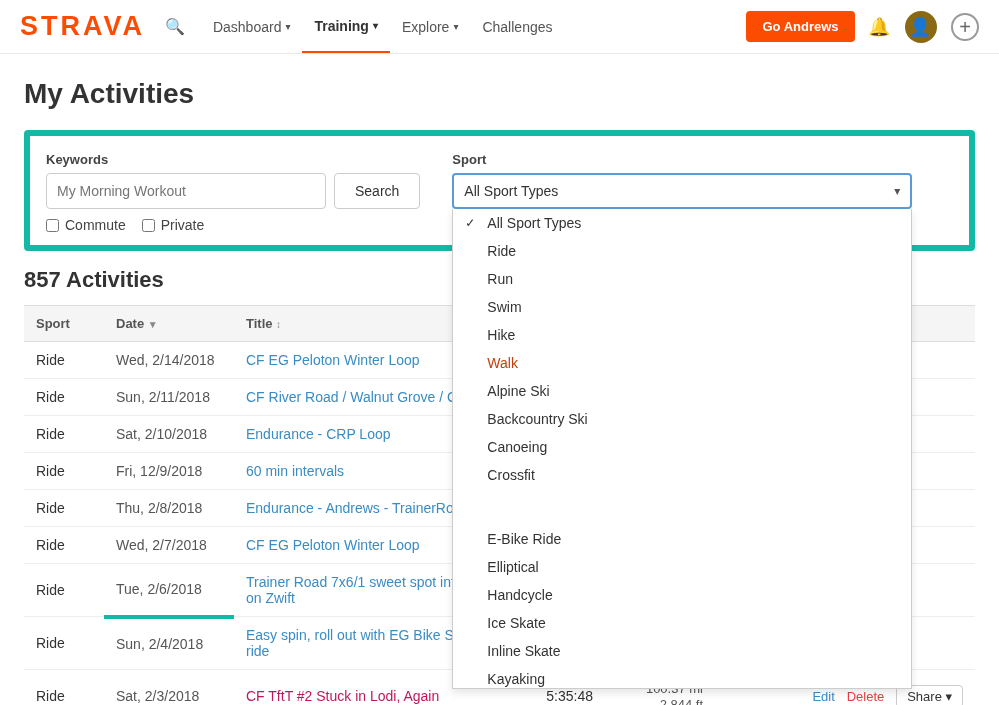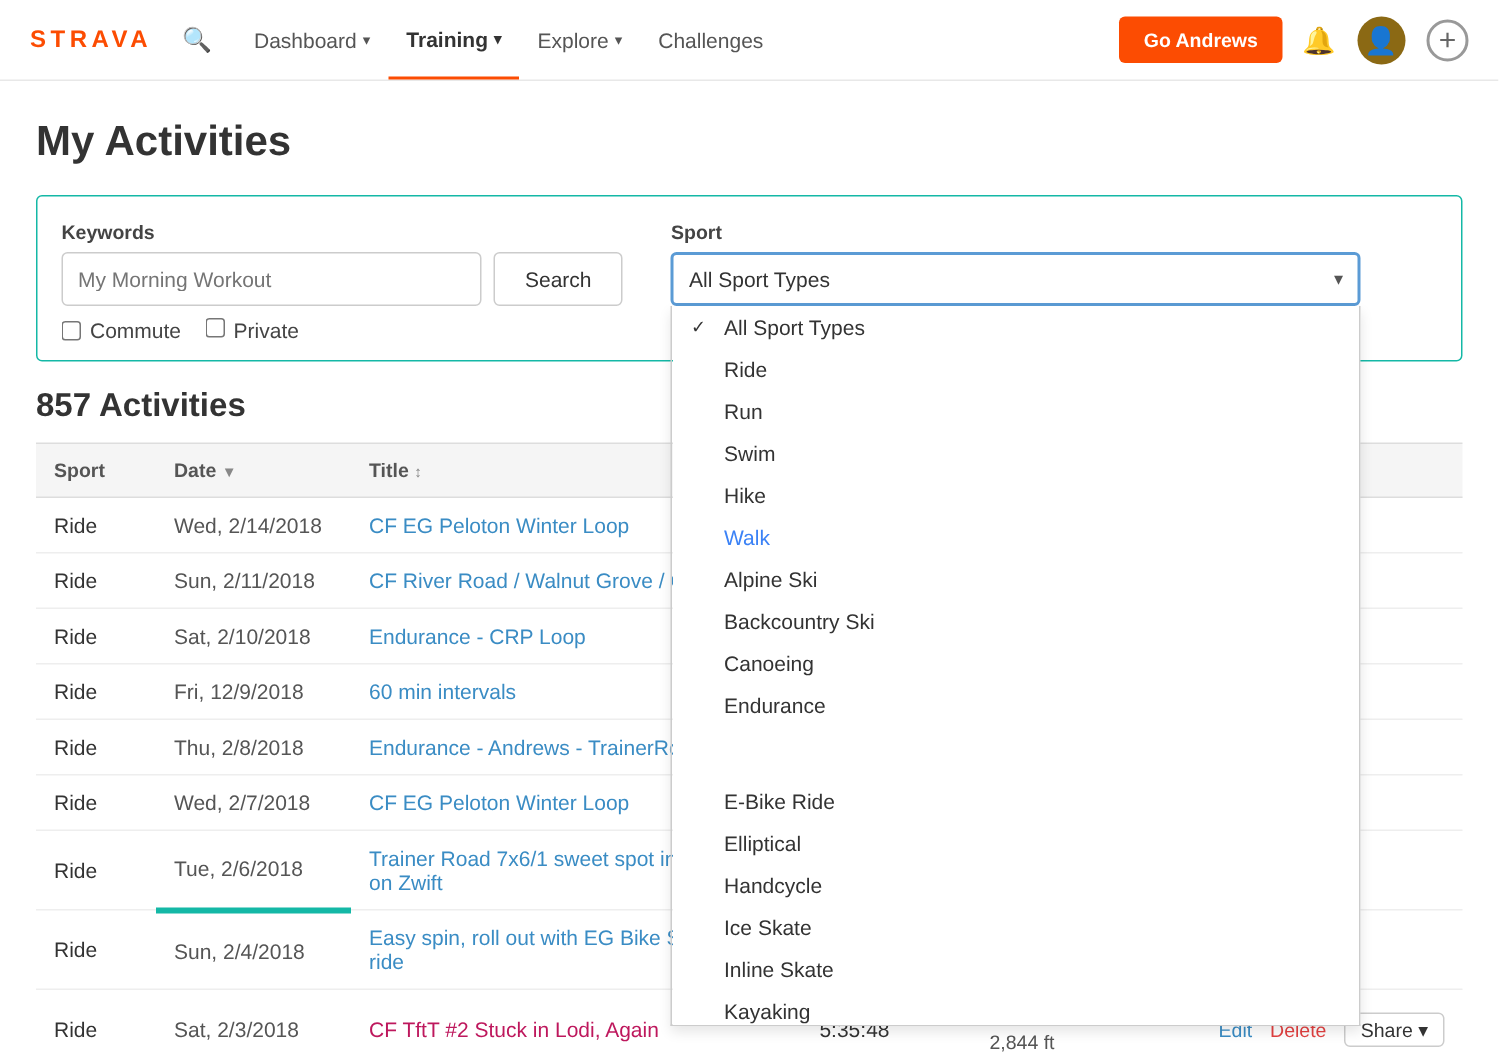--- a/index.html
+++ b/index.html
@@ -2,21 +2,21 @@
 <html><head>
   <meta charset="utf-8">
   <style>
     * { box-sizing: border-box; margin: 0; padding: 0; }
     body { font-family: -apple-system, BlinkMacSystemFont, 'Helvetica Neue', Arial, sans-serif; font-size: 14px; color: #333; background: #fff; }
   </style>
 </head>
 <body>
 
 <nav style="display:flex; align-items:center; padding:0 20px; height:54px; border-bottom:1px solid #e8e8e8;">
-  <span style="color:#fc4c02; font-weight:900; font-size:16px; letter-spacing:3px; margin-right:20px; cursor:pointer;text-align:right;">STRAVA</span>
+  <span style="color:#fc4c02; font-weight:900; font-size:27px; letter-spacing:3px; margin-right:20px; cursor:pointer;text-align:right;">STRAVA</span>
   <span style="margin-right:16px; color:#666; font-size:16px; cursor:pointer;">🔍</span>
 
   <div style="display:flex; align-items:center; height:100%;">
     <div style="padding:0 12px; height:100%; display:flex; align-items:center; gap:4px; font-size:14px; color:#555; cursor:pointer; font-weight:500;">
       <span>Dashboard</span>
       <span style="font-size:10px;">▾</span>
     </div>
     <div style="padding:0 12px; height:100%; display:flex; align-items:center; gap:4px; font-size:14px; color:#333; cursor:pointer; font-weight:600; border-bottom:2px solid #fc4c02;">
       <span>Training</span>
       <span style="font-size:10px;">▾</span>
@@ -36,34 +36,34 @@
     <div style="width:32px; height:32px; border-radius:50%; background:#8B6914; cursor:pointer; display:flex; align-items:center; justify-content:center; overflow:hidden;">
       <span style="font-size:18px;">👤</span>
     </div>
     <div style="width:28px; height:28px; border-radius:50%; border:2px solid #999; display:flex; align-items:center; justify-content:center; color:#666; font-size:20px; cursor:pointer; line-height:1; font-weight:300;">+</div>
   </div>
 </nav>
 
 <div style="padding:24px 24px 0 24px;">
   <h1 style="font-size:28px; font-weight:700; color:#333; margin-bottom:20px;">My Activities</h1>
 
-  <div style="border:1px solid #14b8a6; border-radius:4px; padding:16px 16px 12px 16px; margin-bottom:16px; display:flex; gap:32px; align-items:flex-start;">
+  <div style="border:6px solid #14b8a6; border-radius:4px; padding:16px 16px 12px 16px; margin-bottom:16px; display:flex; gap:32px; align-items:flex-start;">
 
     <div style="display:flex; flex-direction:column; gap:6px;">
       <label style="font-size:13px; font-weight:600; color:#444;">Keywords</label>
       <div style="display:flex; gap:8px; align-items:center;">
         <input type="text" style="width: 280px; height: 36px; border: 1px solid rgb(204, 204, 204); border-radius: 4px; padding: 0px 10px; font-size: 14px; color: rgb(170, 170, 170);" placeholder="My Morning Workout">
         <button style="height:36px; padding:0 20px; background:#fff; border:1px solid #ccc; border-radius:4px; font-size:14px; color:#333; cursor:pointer;">Search</button>
       </div>
       <div style="display:flex; gap:16px; margin-top:2px;">
         <label style="display:flex; align-items:center; gap:6px; font-size:14px; color:#444; cursor:pointer;">
           <input type="checkbox" style="">
           <span>Commute</span>
         </label>
-        <label style="display:flex; align-items:flex-start; gap:6px; font-size:14px; color:#444; cursor:pointer;">
+        <label style="display:flex; align-items:center; gap:6px; font-size:14px; color:#444; cursor:pointer;">
           <input type="checkbox" style="">
           <span>Private</span>
         </label>
       </div>
     </div>
 
     <div style="display:flex; flex-direction:column; gap:6px; position:relative;">
       <label style="font-size:13px; font-weight:600; color:#444;">Sport</label>
       <div style="position:relative; width:460px;">
         <div style="width:100%; height:36px; border:2px solid #5b9bd5; border-radius:4px; padding:0 10px; font-size:14px; color:#333; background:#fff; cursor:pointer; display:flex; align-items:center; justify-content:space-between;">
@@ -86,39 +86,39 @@
               <span>Run</span>
             </div>
             <div style="padding: 6px 12px; font-size: 14px; color: rgb(51, 51, 51); cursor: pointer; display: flex; align-items: center; gap: 8px;">
               <span style="width:14px; color:#333; font-size:12px;"></span>
               <span>Swim</span>
             </div>
             <div style="padding: 6px 12px; font-size: 14px; color: rgb(51, 51, 51); cursor: pointer; display: flex; align-items: center; gap: 8px;">
               <span style="width:14px; color:#333; font-size:12px;"></span>
               <span>Hike</span>
             </div>
-            <div style="padding: 6px 12px; font-size: 14px; color: #3b82f6; cursor: pointer; display: flex; align-items: center; gap: 8px;">
+            <div style="padding: 6px 12px; font-size: 14px; color: #c2410c; cursor: pointer; display: flex; align-items: center; gap: 8px;">
               <span style="width:14px; color:#333; font-size:12px;"></span>
               <span>Walk</span>
             </div>
             <div style="padding: 6px 12px; font-size: 14px; color: rgb(51, 51, 51); cursor: pointer; display: flex; align-items: center; gap: 8px;">
               <span style="width:14px; color:#333; font-size:12px;"></span>
               <span>Alpine Ski</span>
             </div>
             <div style="padding: 6px 12px; font-size: 14px; color: rgb(51, 51, 51); cursor: pointer; display: flex; align-items: center; gap: 8px;">
               <span style="width:14px; color:#333; font-size:12px;"></span>
               <span>Backcountry Ski</span>
             </div>
             <div style="padding: 6px 12px; font-size: 14px; color: rgb(51, 51, 51); cursor: pointer; display: flex; align-items: center; gap: 8px;">
               <span style="width:14px; color:#333; font-size:12px;"></span>
               <span>Canoeing</span>
             </div>
             <div style="padding: 6px 12px; font-size: 14px; color: rgb(51, 51, 51); cursor: pointer; display: flex; align-items: center; gap: 8px;">
               <span style="width:14px; color:#333; font-size:12px;"></span>
-              <span>Endurance</span>
+              <span>Crossfit</span>
             </div>
             <div style="padding: 6px 12px; font-size: 14px; color: rgb(51, 51, 51); cursor: pointer; display: flex; align-items: center; gap: 8px; margin-top: 36px;">
               <span style="width:14px; color:#333; font-size:12px;"></span>
               <span>E-Bike Ride</span>
             </div>
             <div style="padding: 6px 12px; font-size: 14px; color: rgb(51, 51, 51); cursor: pointer; display: flex; align-items: center; gap: 8px;">
               <span style="width:14px; color:#333; font-size:12px;"></span>
               <span>Elliptical</span>
             </div>
             <div style="padding: 6px 12px; font-size: 14px; color: rgb(51, 51, 51); cursor: pointer; display: flex; align-items: center; gap: 8px;">

